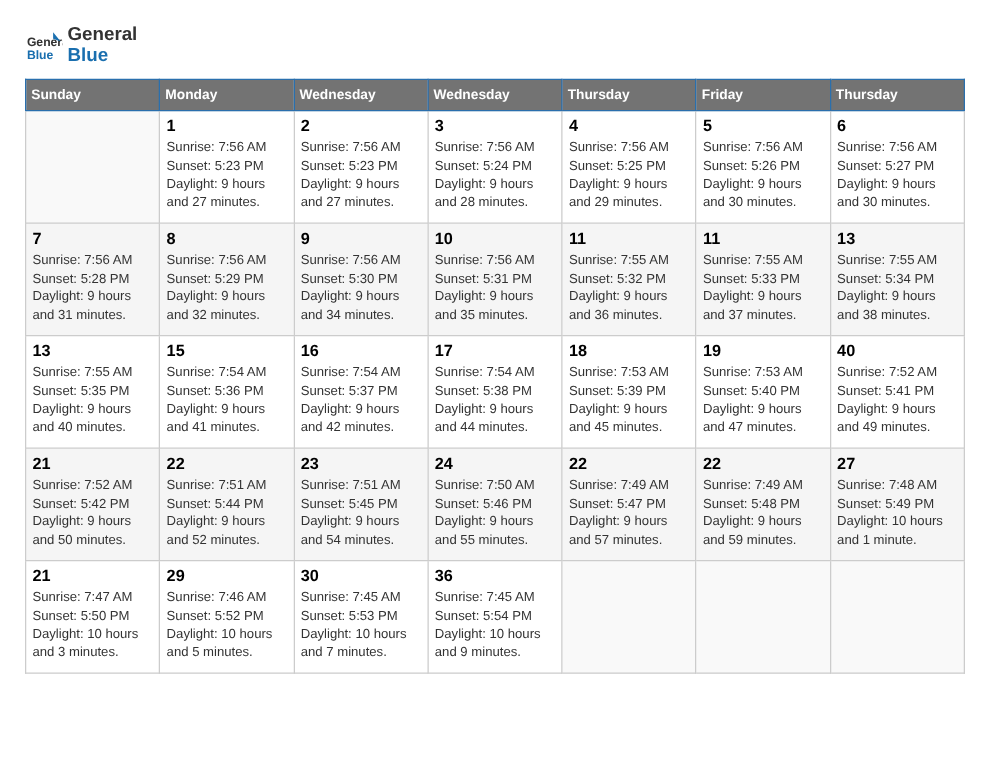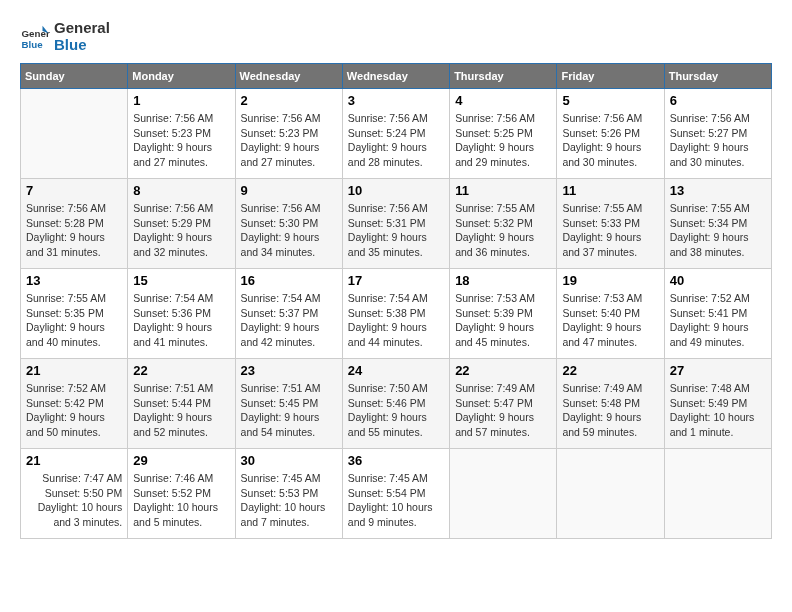--- a/index.html
+++ b/index.html
@@ -309,21 +309,21 @@
           <span class="day-number">27</span>
           <div class="cell-content" style="white-space: pre-line;">Sunrise: 7:48 AM
 Sunset: 5:49 PM
 Daylight: 10 hours
 and 1 minute.</div>
         </td>
       </tr>
       <tr>
         <td>
           <span class="day-number">21</span>
-          <div class="cell-content" style="white-space: pre-line; text-align: right;">Sunrise: 7:47 AM
+          <div class="cell-content" style="white-space: pre-line;">Sunrise: 7:47 AM
 Sunset: 5:50 PM
 Daylight: 10 hours
 and 3 minutes.</div>
         </td>
         <td>
           <span class="day-number">29</span>
           <div class="cell-content" style="white-space: pre-line;">Sunrise: 7:46 AM
 Sunset: 5:52 PM
 Daylight: 10 hours
 and 5 minutes.</div>

